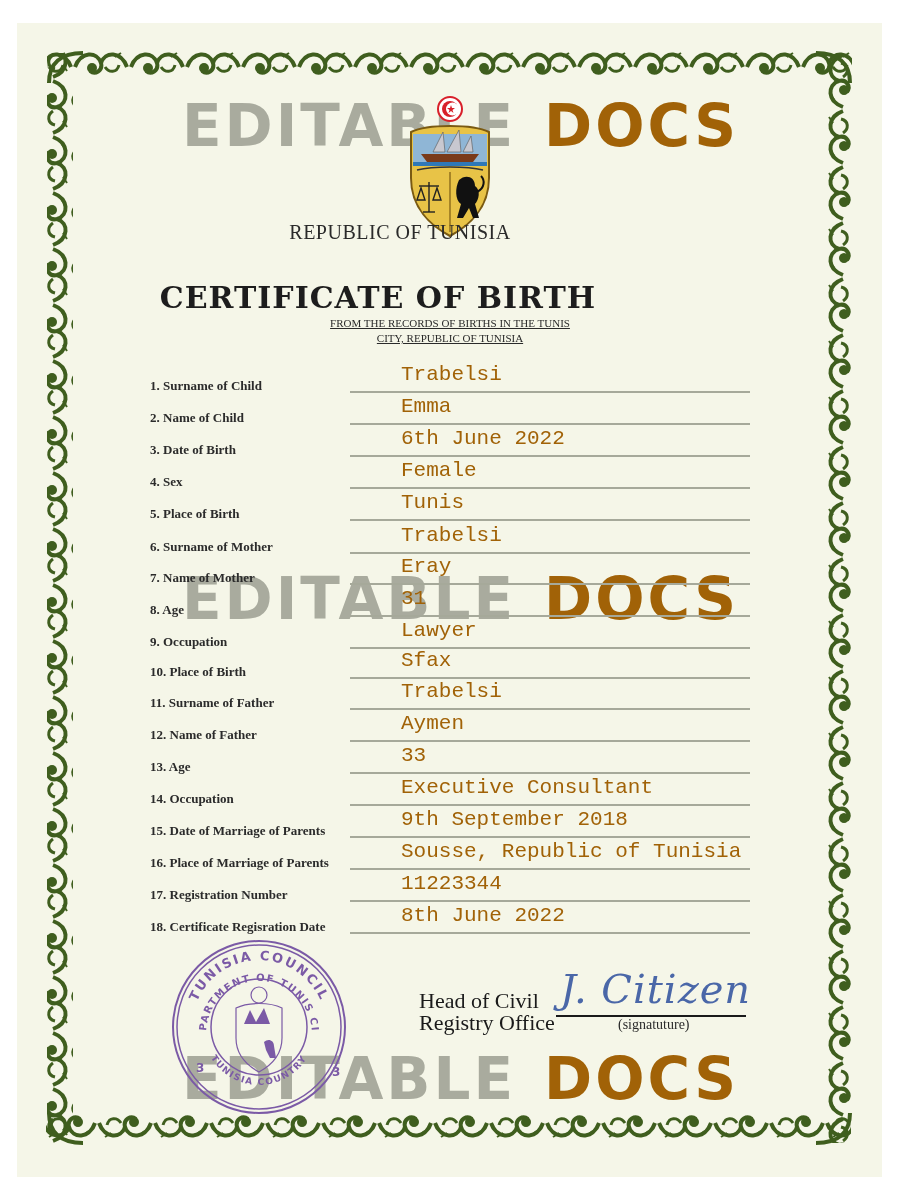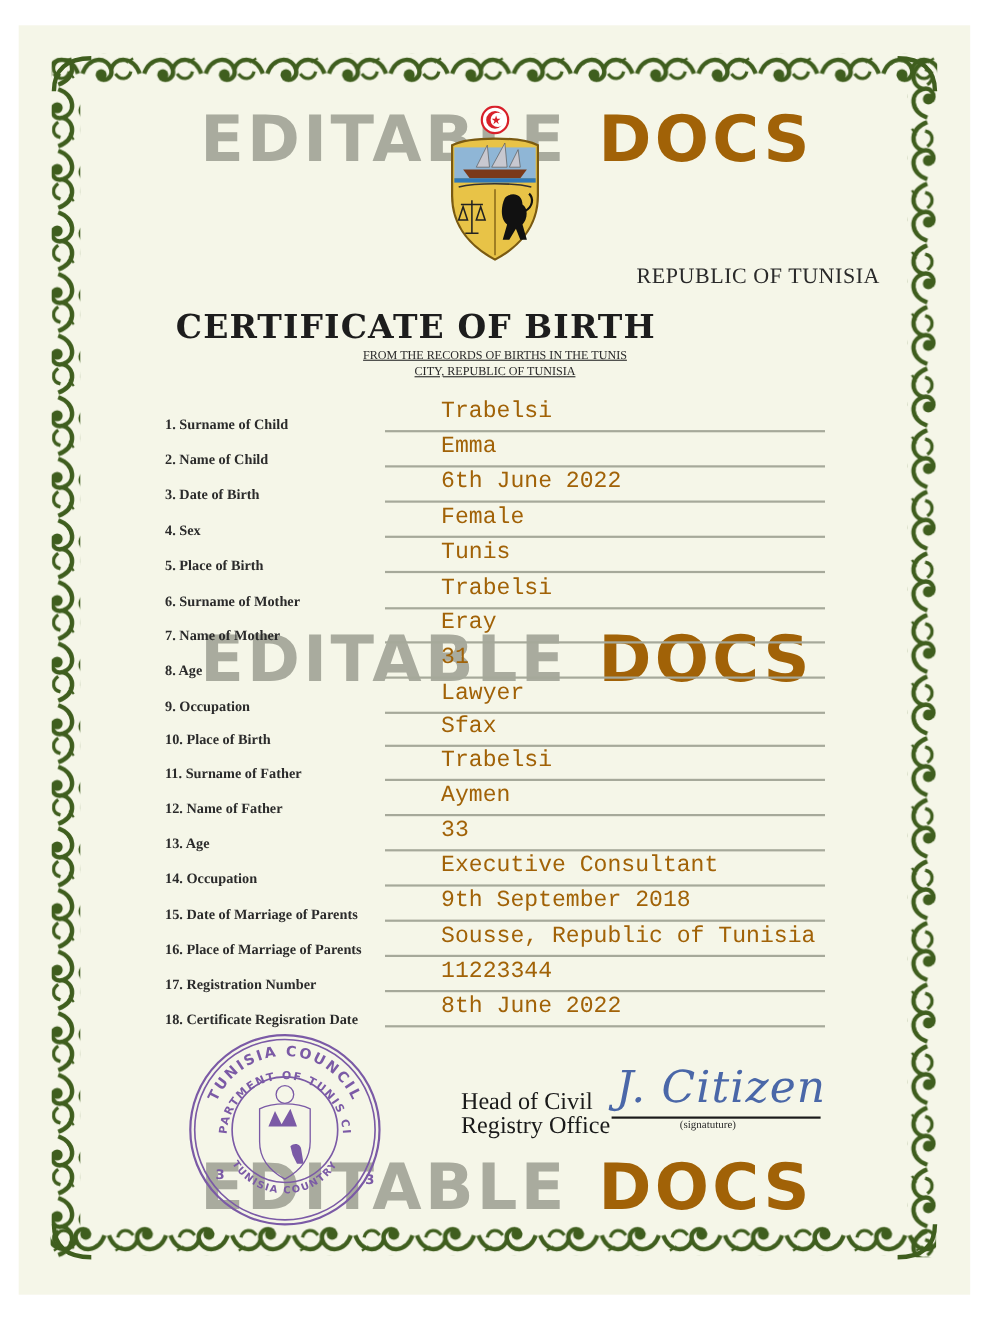--- a/index.html
+++ b/index.html
@@ -23,22 +23,22 @@
     font-size: 58px;
     letter-spacing: 3px;
     white-space: nowrap;
     pointer-events: none;
     z-index: 1;
   }
   .wm-a { color: #a9ab9e; }
   .wm-b { color: #a16207; margin-left: 28px; }
   .emblem { position: absolute; left: 403px; top: 96px; z-index: 2; }
   .republic {
-    position: absolute; left: 0; width: 800px; top: 240px;
-    text-align: right; font-size: 20px; color: #2a2a2a; letter-spacing: 0.5px;
+    position: absolute; left: 0; width: 800px; top: 221px;
+    text-align: center; font-size: 20px; color: #2a2a2a; letter-spacing: 0.5px;
     z-index: 3;
   }
   .cert-title {
     position: absolute; left: 0; width: 756px; top: 280px;
     text-align: center; font-size: 30px; font-weight: bold; color: #1d1d1d;
     letter-spacing: 1px; font-family: "DejaVu Serif", serif;
     z-index: 3;
   }
   .subtitle {
     position: absolute; left: 0; width: 900px; top: 316px;
@@ -67,21 +67,21 @@
   .head-label {
     position: absolute; left: 419px; top: 990px;
     font-size: 22px; color: #1a1a1a; line-height: 22px; z-index: 3;
   }
   .sig-line {
     position: absolute; left: 556px; top: 1015px; width: 190px; height: 2px;
     background: #1a1a1a; z-index: 3;
   }
   .sig-caption {
     position: absolute; left: 618px; top: 1017px;
-    font-size: 10px; color: #2a2a2a; z-index: 3;
+    font-size: 14px; color: #2a2a2a; z-index: 3;
   }
   .signature {
     position: absolute; left: 560px; top: 966px; z-index: 4;
     font-family: "DejaVu Serif", serif; font-style: italic;
     font-size: 40px; color: #4a67a8; letter-spacing: 1px;
   }
 </style>
 </head>
 <body>
 

